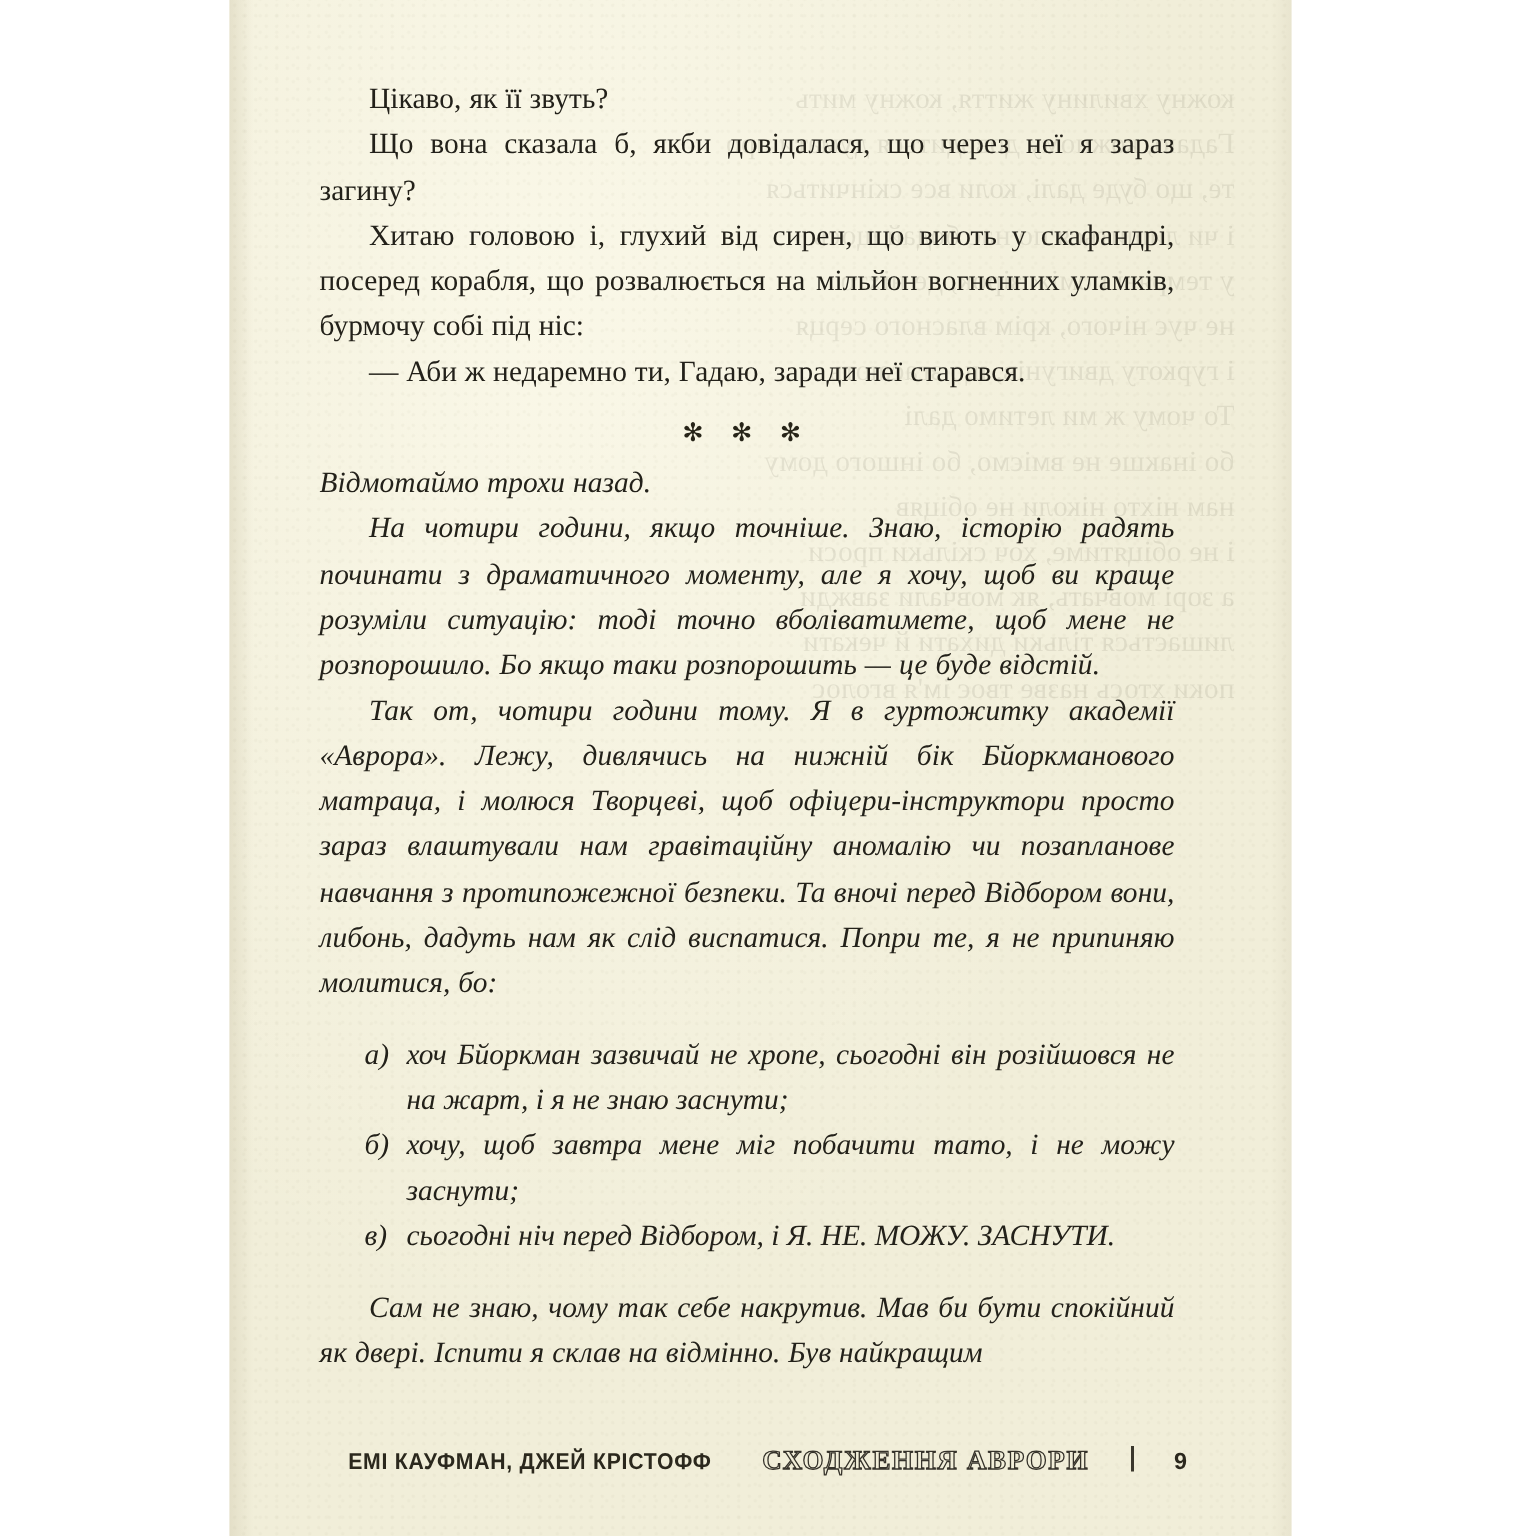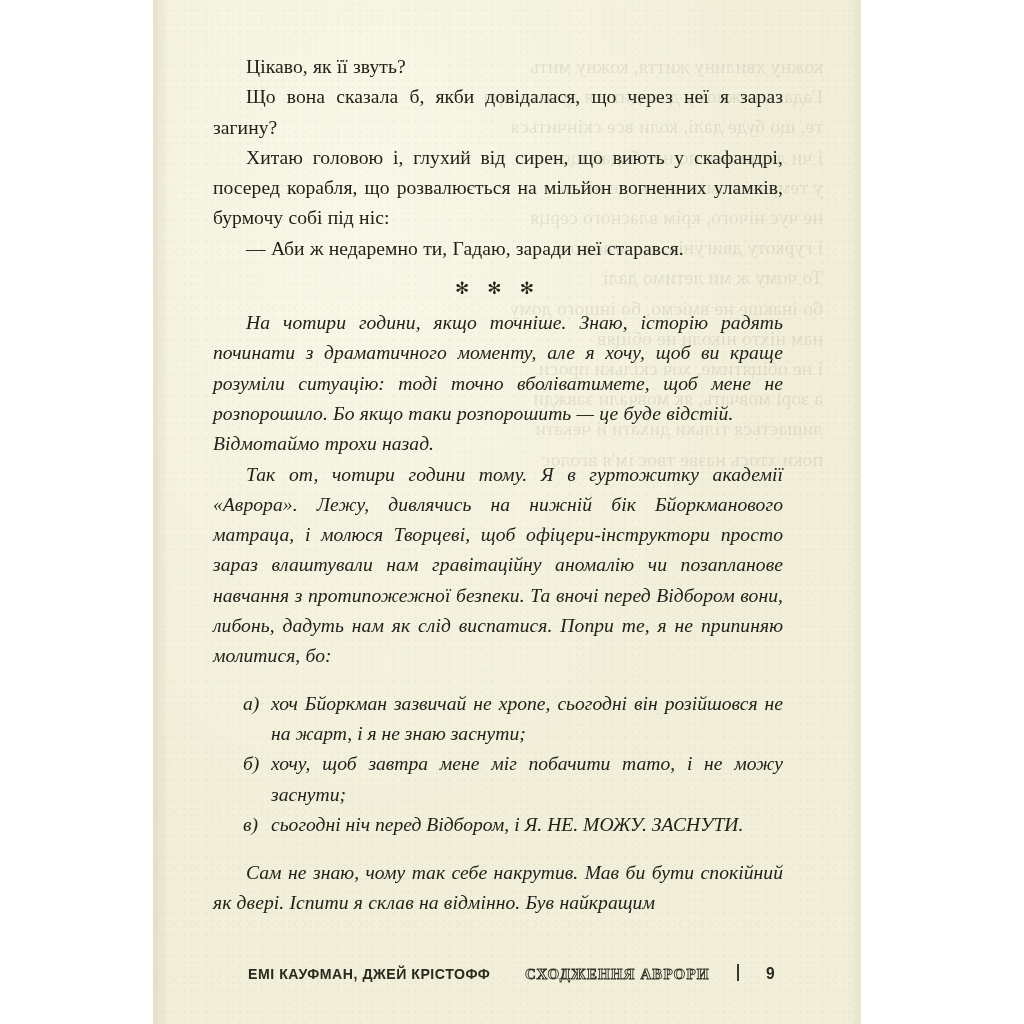--- a/index.html
+++ b/index.html
@@ -140,21 +140,21 @@
     font-size: 15.2px;
     letter-spacing: .55px;
     color: #2b281d;
     transform: scaleX(.93);
     transform-origin: right baseline;
   }
   #foot-title {
     margin-left: 9px;
     font-family: "Liberation Serif", "DejaVu Serif", serif;
     font-weight: 700;
-    font-size: 15px;
+    font-size: 18px;
     letter-spacing: 1.1px;
     color: #f1eed9;
     -webkit-text-stroke: .85px #35322a;
     text-shadow: 0 0 .4px #6d6a5c;
   }
   #foot-rule {
     display: inline-block;
     width: 1.5px;
     height: 17px;
     background: #3a372c;
@@ -197,22 +197,22 @@
 
     <div id="textblock">
 
       <p class="para roman">Цікаво, як її звуть?</p>
       <p class="para roman">Що вона сказала б, якби довідалася, що через неї я зараз загину?</p>
       <p class="para roman">Хитаю головою і, глухий від сирен, що виють у скафандрі, посеред корабля, що розвалюється на мільйон вогненних уламків, бурмочу собі під ніс:</p>
       <p class="para roman">— Аби ж недаремно ти, Гадаю, заради неї старався.</p>
 
       <div class="sep">✻ ✻ ✻</div>
 
+      <p class="para italic no-indent">Відмотаймо трохи назад.</p>
       <p class="para italic">На чотири години, якщо точніше. Знаю, історію радять починати з драматичного моменту, але я хочу, щоб ви краще розуміли ситуацію: тоді точно вболіватимете, щоб мене не розпорошило. Бо якщо таки розпорошить — це буде відстій.</p>
-      <p class="para italic no-indent">Відмотаймо трохи назад.</p>
       <p class="para italic">Так от, чотири години тому. Я в гуртожитку академії «Аврора». Лежу, дивлячись на нижній бік Бйоркманового матраца, і молюся Творцеві, щоб офіцери-інструктори просто зараз влаштували нам гравітаційну аномалію чи позапланове навчання з протипожежної безпеки. Та вночі перед Відбором вони, либонь, дадуть нам як слід виспатися. Попри те, я не припиняю молитися, бо:</p>
 
       <ul class="lettered-list">
         <li>
           <span class="marker">а)</span><span>хоч Бйоркман зазвичай не хропе, сьогодні він розійшовся не на жарт, і я не знаю заснути;</span>
         </li>
         <li>
           <span class="marker">б)</span><span>хочу, щоб завтра мене міг побачити тато, і не можу заснути;</span>
         </li>
         <li>

